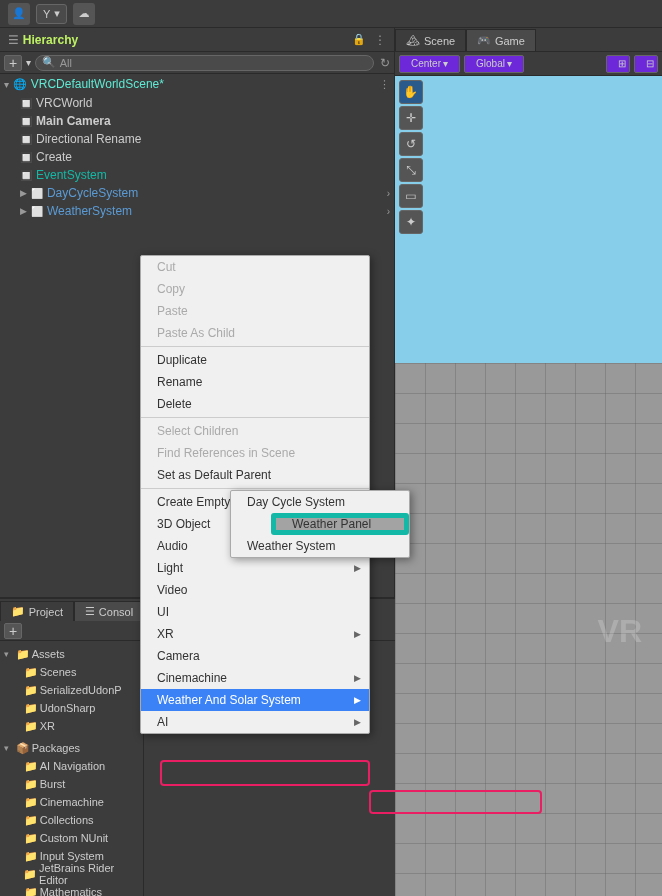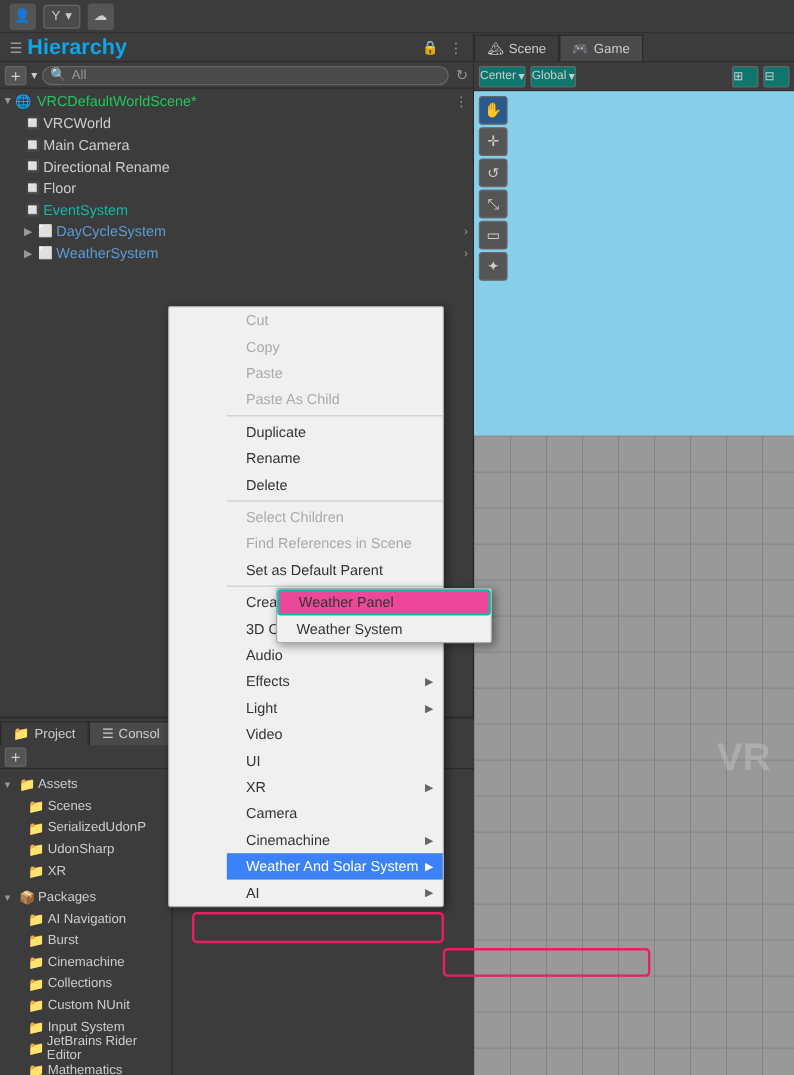--- a/index.html
+++ b/index.html
@@ -68,22 +68,22 @@
     .panel-header {
       height: 24px;
       background: #3c3c3c;
       display: flex;
       align-items: center;
       padding: 0 8px;
       border-bottom: 1px solid #2a2a2a;
       gap: 4px;
     }
     .panel-header-title {
-      color: #0ea5e9;
-      font-size: 18px;
+      color: #bef264;
+      font-size: 12px;
       font-weight: 600;
     }
     .panel-header-lock {
       margin-left: auto;
       color: #999;
       font-size: 11px;
     }
     .panel-toolbar {
       height: 22px;
       background: #3c3c3c;
@@ -119,21 +119,21 @@
       height: 20px;
       display: flex;
       align-items: center;
       padding: 0 4px;
       background: #3c3c3c;
       color: #ccc;
       gap: 4px;
     }
     .hierarchy-scene-name {
       font-size: 12px;
-      color: #22c55e;
+      color: #5eead4;
     }
     .hierarchy-item {
       height: 18px;
       display: flex;
       align-items: center;
       padding: 0 4px;
       color: #ccc;
       font-size: 12px;
       gap: 2px;
     }
@@ -155,21 +155,20 @@
     .context-menu {
       position: absolute;
       left: 140px;
       top: 255px;
       width: 230px;
       background: #f0f0f0;
       border: 1px solid #aaa;
       box-shadow: 2px 2px 8px rgba(0,0,0,0.4);
       z-index: 100;
       border-radius: 2px;
-      padding-left: 48px;
     }
     .ctx-item {
       height: 22px;
       display: flex;
       align-items: center;
       padding: 0 16px;
       color: #333;
       font-size: 12px;
       cursor: pointer;
       position: relative;
@@ -251,26 +250,26 @@
       height: 24px;
       background: #3c3c3c;
       display: flex;
       align-items: center;
       padding: 0 4px;
       gap: 4px;
       border-bottom: 1px solid #2a2a2a;
     }
     .scene-dropdown {
       height: 18px;
-      background: #0f766e;
+      background: #6d28d9;
       border: 1px solid #666;
       border-radius: 2px;
       color: #ccc;
       font-size: 10px;
-      padding: 0 0;
+      padding: 0 11px;
       display: flex; align-items: center; gap: 2px;
     }
     .scene-view {
       flex: 1;
       background: linear-gradient(to bottom, #87CEEB 0%, #87CEEB 40%, #888 40%, #999 100%);
       position: relative;
       overflow: hidden;
     }
     .scene-grid {
       position: absolute;
@@ -461,29 +460,29 @@
         <span class="hierarchy-scene-name">VRCDefaultWorldScene*</span>
         <span style="color:#999;margin-left:auto;font-size:11px;">⋮</span>
       </div>
 
       <div class="hierarchy-item indent1">
         <span class="cube-icon">🔲</span>
         <span style="color:#ccc;">VRCWorld</span>
       </div>
       <div class="hierarchy-item indent1">
         <span class="cube-icon">🔲</span>
-        <span style="color:#ccc;">Main Camera</span>
+        <span style="color:#ccc;font-weight:bold;">Main Camera</span>
       </div>
       <div class="hierarchy-item indent1">
         <span class="cube-icon">🔲</span>
         <span style="color:#ccc;">Directional Rename</span>
       </div>
       <div class="hierarchy-item indent1">
         <span class="cube-icon">🔲</span>
-        <span style="color:#ccc;">Floor</span>
+        <span style="color:#ccc;">Create</span>
       </div>
       <div class="hierarchy-item indent1">
         <span class="cube-icon">🔲</span>
         <span style="color:#14b8a6;">EventSystem</span>
       </div>
       <div class="hierarchy-item indent1" style="color:#5b9bd5;">
         <span style="color:#999;font-size:9px;margin-right:2px;">▶</span>
         <span class="cube-icon blue-cube">⬜</span>
         <span class="blue-text">DayCycleSystem</span>
         <span class="right-arrow">›</span>
@@ -684,23 +683,20 @@
   <div class="ctx-item">
       <span>Create Empty</span>
     </div>
   <div class="ctx-item has-sub">
       <span>3D Object</span>
     </div>
   <div class="ctx-item">
       <span>Audio</span>
     </div>
   <div class="ctx-item has-sub">
-      <span>Effects</span>
-    </div>
-  <div class="ctx-item has-sub">
       <span>Light</span>
     </div>
   <div class="ctx-item">
       <span>Video</span>
     </div>
   <div class="ctx-item">
       <span>UI</span>
     </div>
   <div class="ctx-item has-sub">
       <span>XR</span>
@@ -713,21 +709,24 @@
     </div>
   <div class="ctx-item has-sub active-sub" style="background:#3b82f6;color:white;">
       <span>Weather And Solar System</span>
     </div>
   <div class="ctx-item has-sub">
       <span>AI</span>
     </div>
 </div>
 
 <div class="submenu">
-  <div class="submenu-item highlighted" style="background:#ec4899;border:2px solid #14b8a6;border-radius:3px;">
+  <div class="submenu-item">
+      <span>Day Cycle System</span>
+    </div>
+  <div class="submenu-item highlighted" style="background:#a3a3a3;border:5px solid #14b8a6;border-radius:3px;margin-left:40px;">
       <span>Weather Panel</span>
     </div>
   <div class="submenu-item">
       <span>Weather System</span>
     </div>
 </div>
 
 <div class="ring-highlight"></div>
 <div class="ring-highlight2"></div>
 

